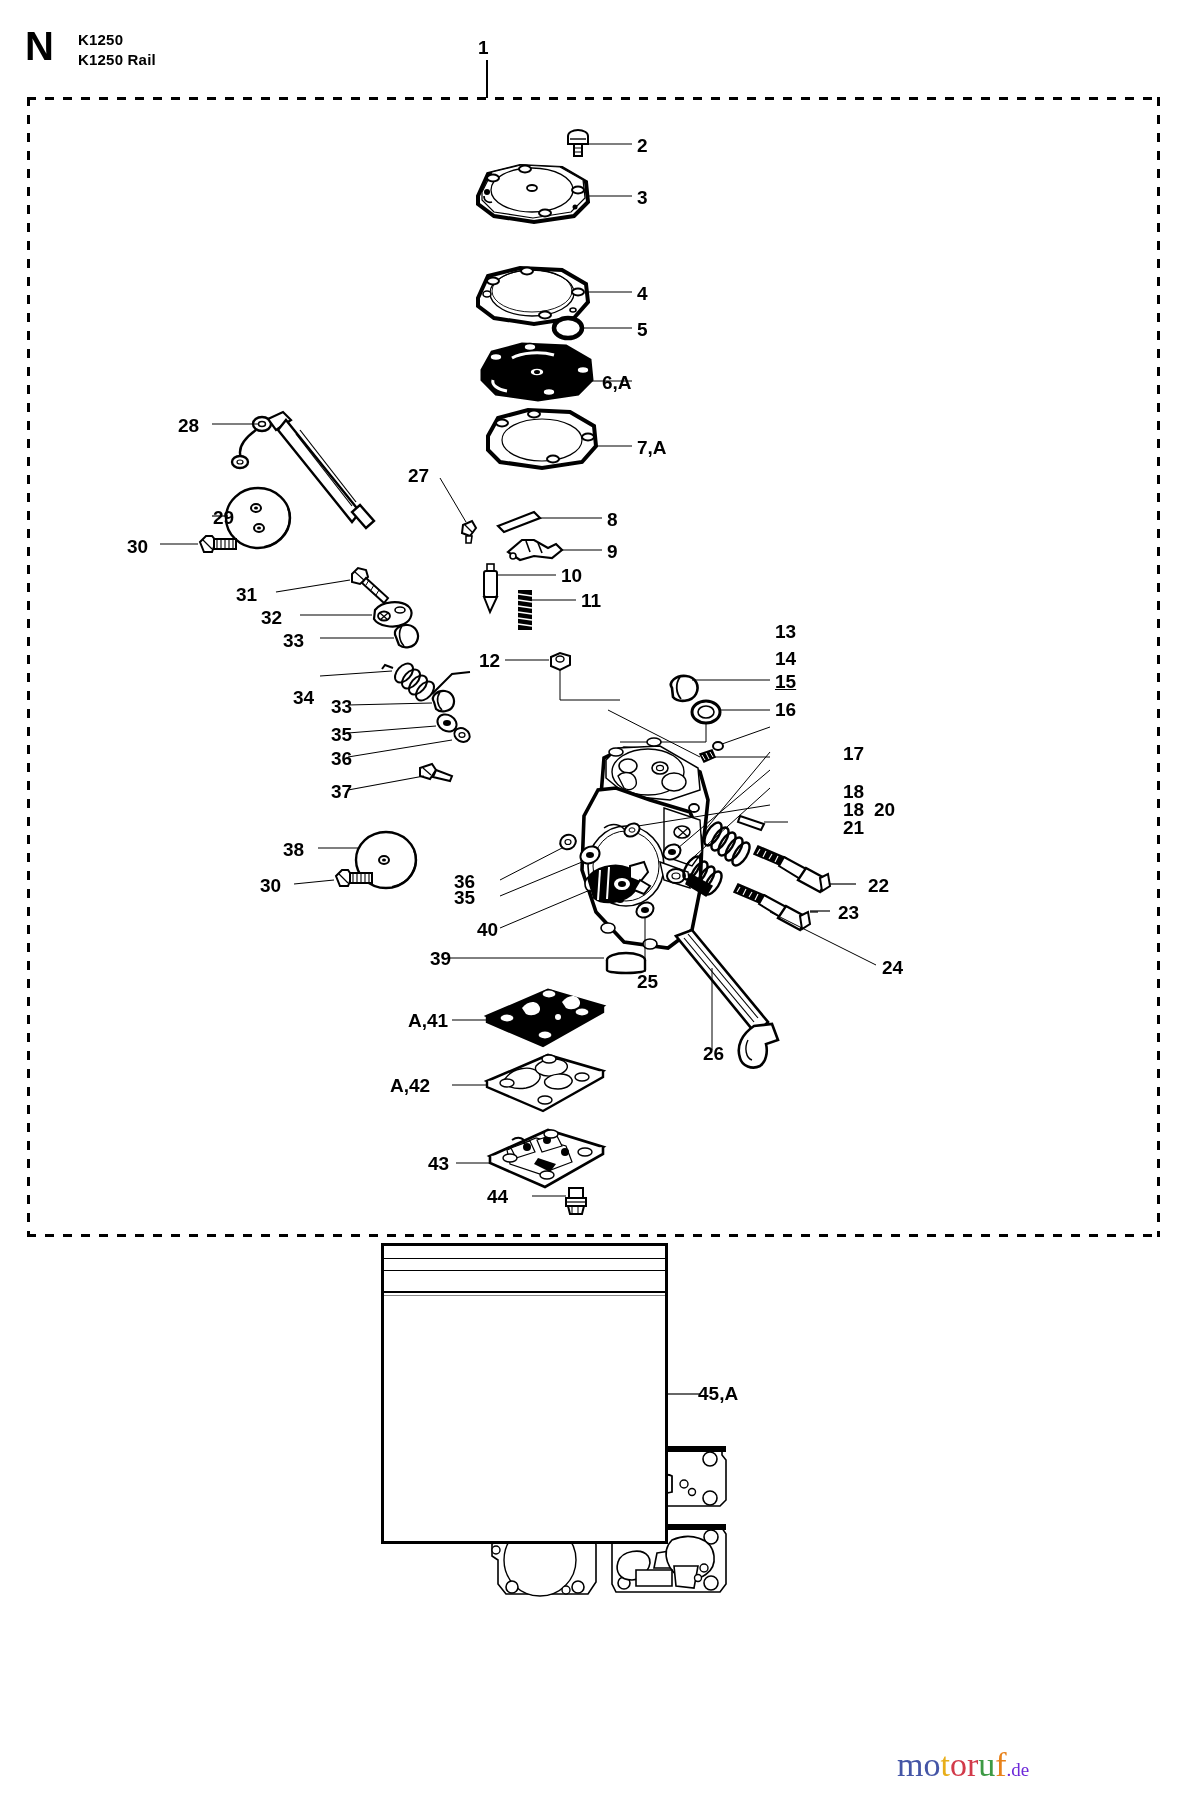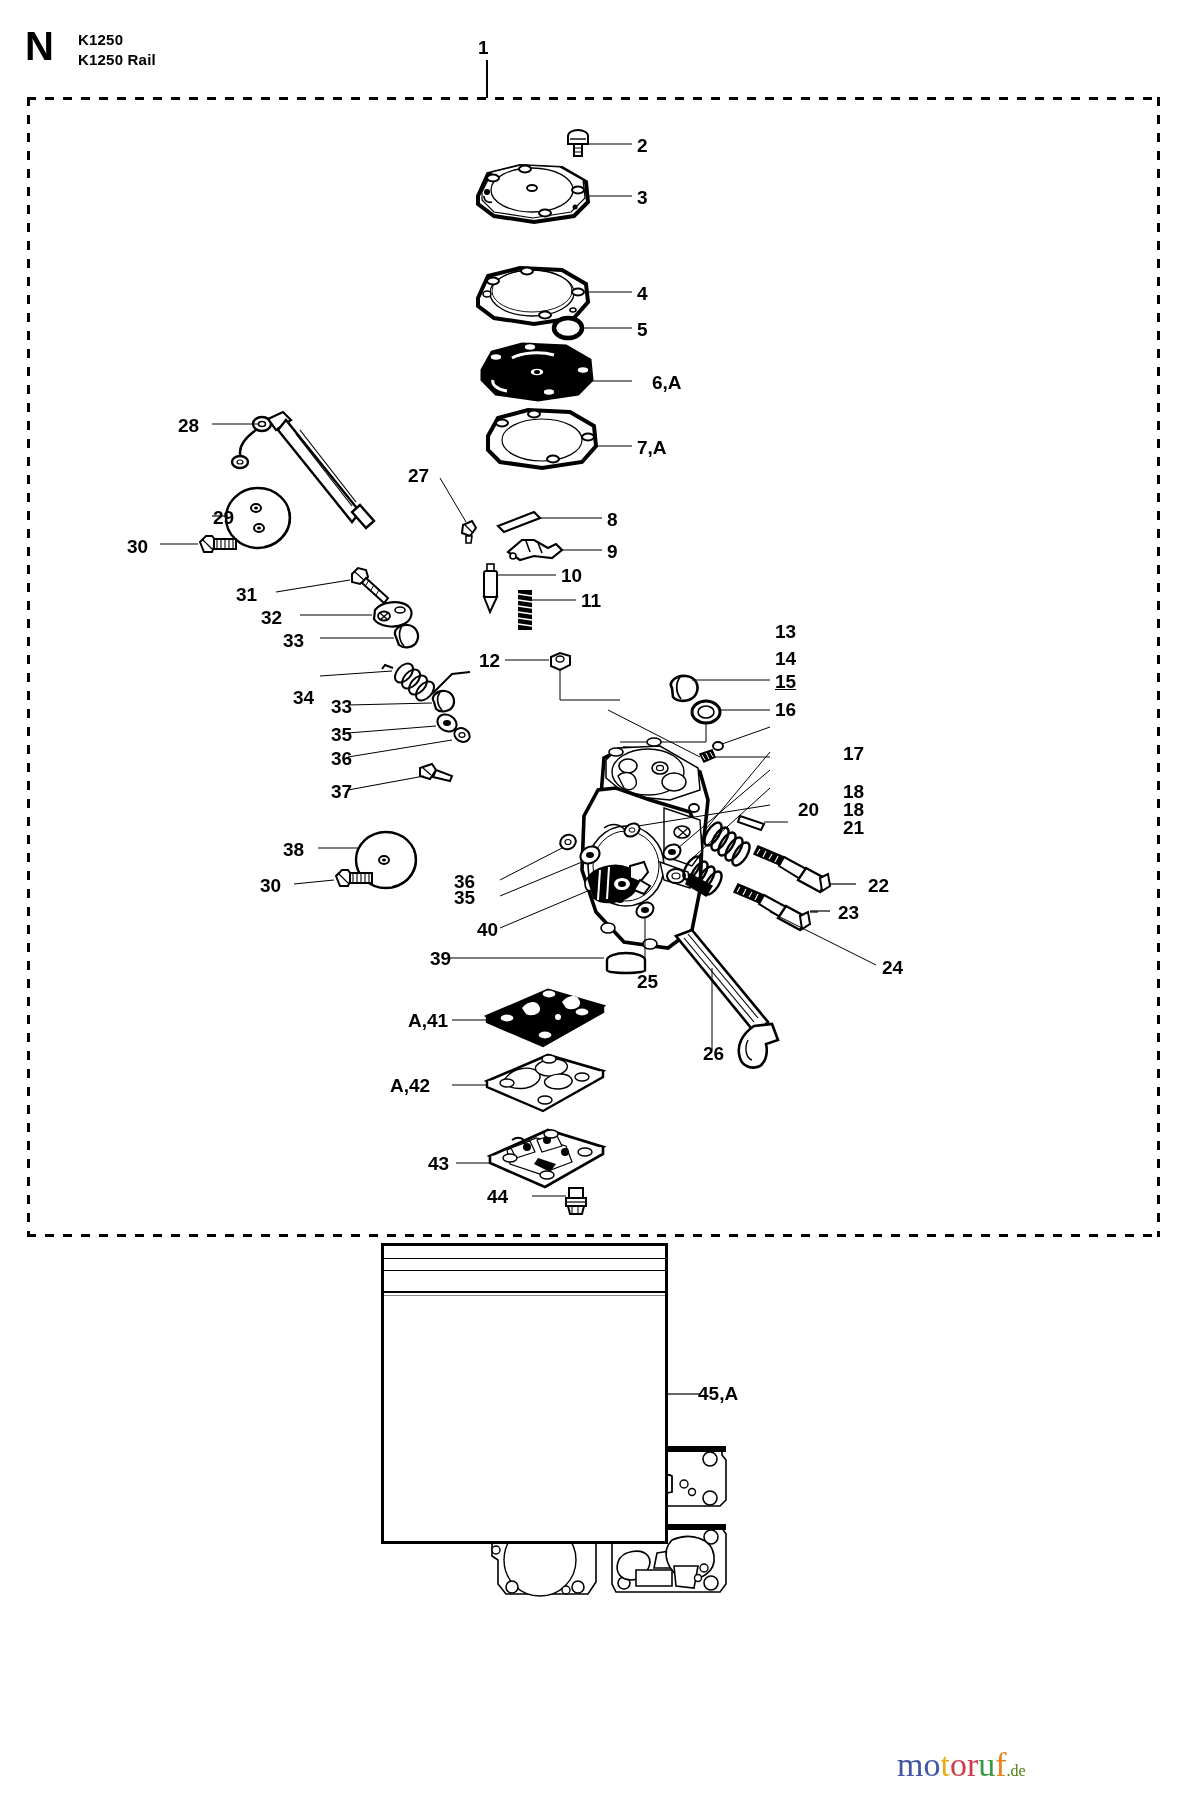--- a/index.html
+++ b/index.html
@@ -35,21 +35,21 @@
   
   .inset{position:absolute;left:381px;top:1243px;width:287px;height:301px;border:3px solid #000;background:#fff;box-sizing:border-box;}
   .inset .zip1{position:absolute;left:0;top:12px;width:100%;height:1px;background:#000;}
   .inset .zip2{position:absolute;left:0;top:24px;width:100%;height:1px;background:#000;}
   .inset .zip3{position:absolute;left:0;top:45px;width:100%;height:2px;background:#000;}
   .inset .zip4{position:absolute;left:0;top:49px;width:100%;height:1px;background:#888;}
 
   
   .logo{position:absolute;left:897px;top:1748px;font-family:"Liberation Serif",serif;font-size:34px;line-height:34px;white-space:nowrap;}
   .logo span{display:inline;}
-  .logo .suffix{font-size:16px;color:#4d7c0f;}
+  .logo .suffix{font-size:19px;color:#6d28d9;}
 </style>
 </head>
 <body>
 
 <div id="page">
 
   <div class="hdr-letter">N</div>
   <div class="hdr-model">
     <div>K1250</div>
     <div>K1250 Rail</div>
@@ -596,35 +596,35 @@
     <div class="zip1"></div>
     <div class="zip2"></div>
     <div class="zip3"></div>
     <div class="zip4"></div>
   </div>
 
   <div class="lbl" style="left:637px;top:136px;">2</div>
   <div class="lbl" style="left:637px;top:188px;">3</div>
   <div class="lbl" style="left:637px;top:284px;">4</div>
   <div class="lbl" style="left:637px;top:320px;">5</div>
-  <div class="lbl" style="left:652px;top:373px;">6,A</div>
+  <div class="lbl" style="left:602px;top:373px;">6,A</div>
   <div class="lbl" style="left:637px;top:438px;">7,A</div>
   <div class="lbl" style="left:607px;top:510px;">8</div>
   <div class="lbl" style="left:607px;top:542px;">9</div>
   <div class="lbl" style="left:561px;top:566px;">10</div>
   <div class="lbl" style="left:581px;top:591px;">11</div>
   <div class="lbl" style="left:479px;top:651px;">12</div>
   <div class="lbl" style="left:775px;top:622px;">13</div>
   <div class="lbl" style="left:775px;top:649px;">14</div>
   <div class="lbl" style="left:775px;top:672px;text-decoration:underline;">15</div>
   <div class="lbl" style="left:775px;top:700px;">16</div>
   <div class="lbl" style="left:843px;top:744px;">17</div>
   <div class="lbl" style="left:843px;top:763px;margin-top:37px;">18</div>
   <div class="lbl" style="left:843px;top:782px;">18</div>
-  <div class="lbl" style="left:798px;top:800px;">20</div>
+  <div class="lbl" style="left:874px;top:800px;">20</div>
   <div class="lbl" style="left:843px;top:818px;">21</div>
   <div class="lbl" style="left:868px;top:876px;">22</div>
   <div class="lbl" style="left:838px;top:903px;">23</div>
   <div class="lbl" style="left:882px;top:958px;">24</div>
   <div class="lbl" style="left:637px;top:972px;">25</div>
   <div class="lbl" style="left:703px;top:1044px;">26</div>
   <div class="lbl" style="left:408px;top:466px;">27</div>
   <div class="lbl" style="left:178px;top:416px;">28</div>
   <div class="lbl" style="left:178px;top:508px;margin-left:35px;">29</div>
   <div class="lbl" style="left:127px;top:537px;">30</div>

